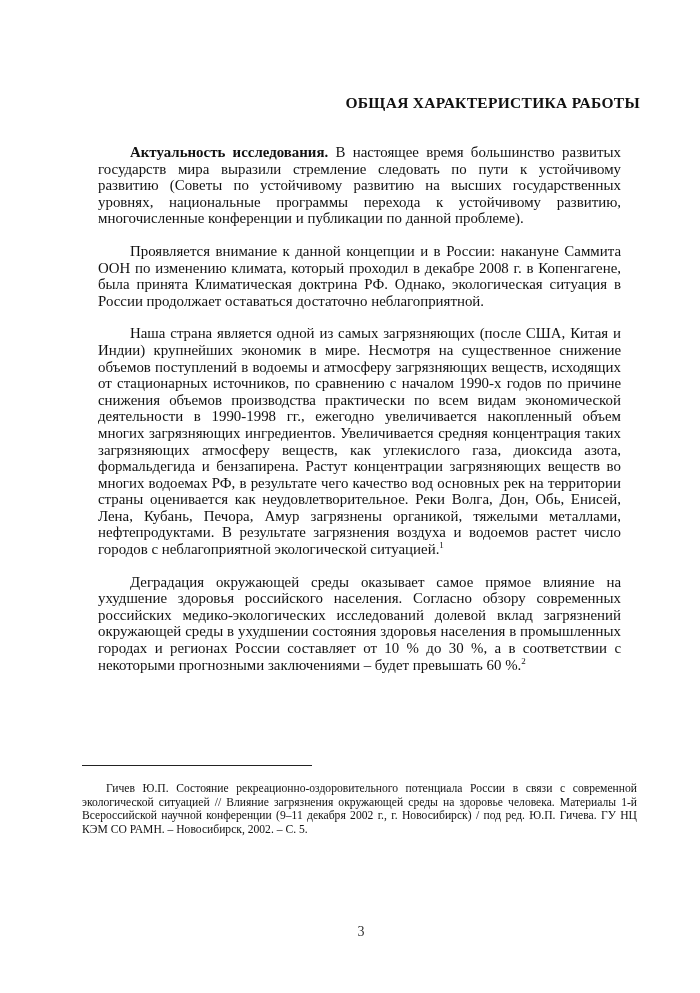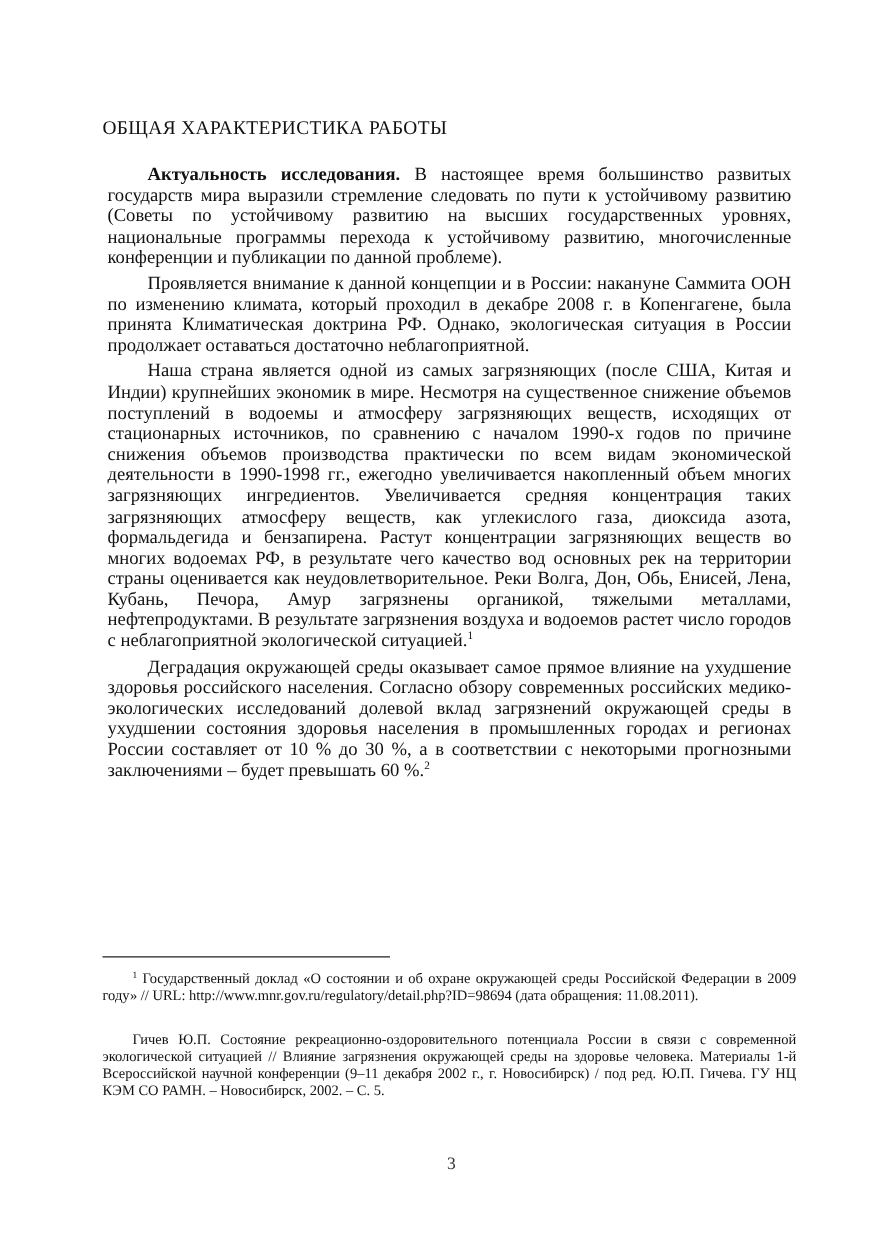--- a/index.html
+++ b/index.html
@@ -1,50 +1,49 @@
 <!DOCTYPE html>
 <html><head>
 <meta charset="utf-8">
 <style>
   html, body { margin: 0; padding: 0; background: #ffffff; }
   body { width: 700px; height: 993px; position: relative; overflow: hidden;
          font-family: "Liberation Serif", "DejaVu Serif", serif; color: #111; }
   .page { position: absolute; left: 82px; top: 0; width: 558px; }
-  .title { position: absolute; top: 94px; left: 0; width: 558px; text-align: left;
-           font-weight: normal; font-size: 15.5px; letter-spacing: 0.3px; }
+  .title { position: absolute; top: 94px; left: 0; width: 558px; text-align: right;
+           font-weight: bold; font-size: 15.5px; letter-spacing: 0.3px; }
   .body { position: absolute; top: 128px; left: 0; width: 555px; font-size: 14.9px;
           line-height: 16.6px; text-align: justify; }
-  .body p { margin: 4px; text-indent: 32px; }
+  .body p { margin: 16px; text-indent: 32px; }
   .body p.gap { margin-top: 4px; }
   .lead { font-weight: bold; }
   sup { font-size: 9px; line-height: 0; vertical-align: 6px; }
   .rule { position: absolute; top: 765px; left: 0; width: 230px; height: 0;
           border-top: 1.3px solid #222; }
   .foot { position: absolute; top: 776px; left: 0; width: 555px; font-size: 11.6px;
           line-height: 13.6px; text-align: justify; }
   .foot p { margin: 0; text-indent: 24px; }
-  .foot p.gap { margin-top: 22px; }
+  .foot p.gap { margin-top: 6px; }
   .foot sup { font-size: 7.5px; vertical-align: 4px; }
   .pagenum { position: absolute; top: 924px; left: 0; width: 558px; text-align: center;
              font-size: 14px; color: #333; }
 </style>
 </head>
 <body>
 
 <div class="page">
   <div class="title">ОБЩАЯ ХАРАКТЕРИСТИКА РАБОТЫ</div>
 
   <div class="body">
     <p><span class="lead">Актуальность исследования.</span><span> В настоящее время большинство развитых государств мира выразили стремление следовать по пути к устойчивому развитию (Советы по устойчивому развитию на высших государственных уровнях, национальные программы перехода к устойчивому развитию, многочисленные конференции и публикации по данной проблеме).</span></p>
     <p class="gap">Проявляется внимание к данной концепции и в России: накануне Саммита ООН по изменению климата, который проходил в декабре 2008 г. в Копенгагене, была принята Климатическая доктрина РФ. Однако, экологическая ситуация в России продолжает оставаться достаточно неблагоприятной.</p>
     <p class="gap"><span>Наша страна является одной из самых загрязняющих (после США, Китая и Индии) крупнейших экономик в мире. Несмотря на существенное снижение объемов поступлений в водоемы и атмосферу загрязняющих веществ, исходящих от стационарных источников, по сравнению с началом 1990-х годов по причине снижения объемов производства практически по всем видам экономической деятельности в 1990-1998 гг., ежегодно увеличивается накопленный объем многих загрязняющих ингредиентов. Увеличивается средняя концентрация таких загрязняющих атмосферу веществ, как углекислого газа, диоксида азота, формальдегида и бензапирена. Растут концентрации загрязняющих веществ во многих водоемах РФ, в результате чего качество вод основных рек на территории страны оценивается как неудовлетворительное. Реки Волга, Дон, Обь, Енисей, Лена, Кубань, Печора, Амур загрязнены органикой, тяжелыми металлами, нефтепродуктами. В результате загрязнения воздуха и водоемов растет число городов с  неблагоприятной экологической ситуацией.</span><sup>1</sup></p>
     <p><span>Деградация окружающей среды оказывает самое прямое влияние на ухудшение здоровья российского населения. Согласно обзору современных российских медико-экологических исследований долевой вклад загрязнений окружающей среды в ухудшении состояния здоровья населения в промышленных  городах и регионах России составляет от 10 % до 30 %, а в соответствии с некоторыми прогнозными заключениями – будет превышать 60 %.</span><sup>2</sup></p>
   </div>
 
   <div class="rule"></div>
 
   <div class="foot">
-    <p><sup>1</sup><span> Государственный доклад «О состоянии и об охране окружающей среды Российской Федерации в 2009 году» // URL: http://www.mnr.gov.ru/regulatory/detail.php?ID=98694 (дата обращения: 11.08.2011).</span></p>
     <p class="gap"><span>Гичев Ю.П. Состояние рекреационно-оздоровительного потенциала России в связи с современной экологической ситуацией // Влияние загрязнения окружающей среды на здоровье человека. Материалы 1-й Всероссийской научной конференции (9–11 декабря 2002 г., г. Новосибирск) / под ред. Ю.П. Гичева. ГУ НЦ КЭМ СО РАМН. – Новосибирск, 2002. – С. 5.</span></p>
   </div>
 
   <div class="pagenum">3</div>
 </div>
 
 </body></html>

